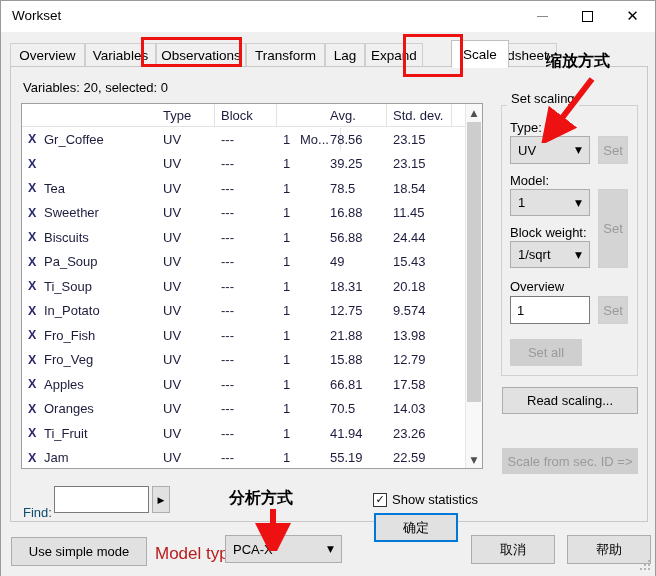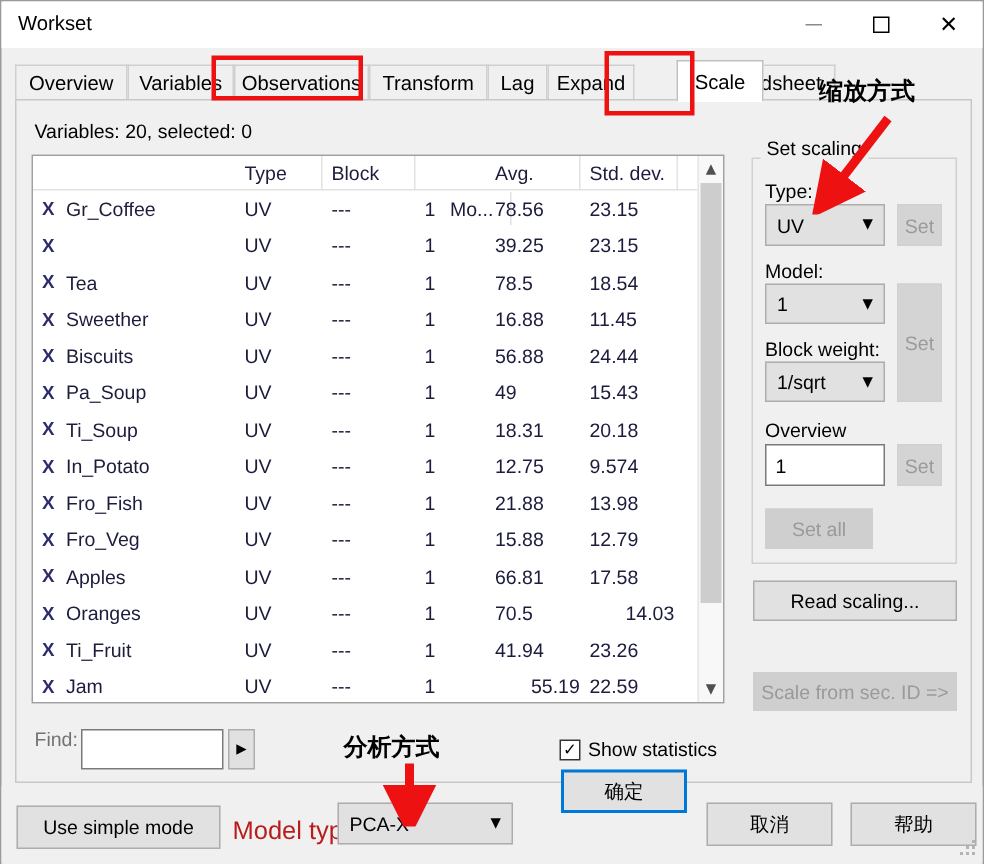--- a/index.html
+++ b/index.html
@@ -215,23 +215,23 @@
     top: 18px;
     width: 14px;
     height: 280px;
     background: #cdcdcd;
     cursor: default;
   }
 
   
   #find-label {
     position: absolute;
-    left: 22px; top: 484px;
-    font-size: 13px;
-    color: #737373;
+    left: 22px; top: 504px;
+    font-size: 13px;
+    color: #0c4a6e;
   }
   #find-input {
     position: absolute;
     left: 53px; top: 485px;
     width: 95px; height: 27px;
     box-sizing: border-box;
     border: 1px solid #7a7a7a;
     background: #ffffff;
     font-family: "Liberation Sans", sans-serif;
     font-size: 13px;
@@ -604,38 +604,38 @@
           <span class="cell" style="left: 308px;">66.81</span>
           <span class="cell" style="left: 371px;">17.58</span>
         </div>
         <div class="row">
           <span class="xmark">X</span>
           <span class="cell" style="left: 22px;">Oranges</span>
           <span class="cell" style="left: 141px;">UV</span>
           <span class="cell" style="left: 199px;">---</span>
           <span class="cell" style="left: 261px;">1</span>
           <span class="cell" style="left: 308px;">70.5</span>
-          <span class="cell" style="left: 371px; margin-left: 24px;">14.03</span>
+          <span class="cell" style="left: 371px;">14.03</span>
         </div>
         <div class="row">
           <span class="xmark">X</span>
           <span class="cell" style="left: 22px;">Ti_Fruit</span>
           <span class="cell" style="left: 141px;">UV</span>
           <span class="cell" style="left: 199px;">---</span>
           <span class="cell" style="left: 261px;">1</span>
           <span class="cell" style="left: 308px;">41.94</span>
           <span class="cell" style="left: 371px;">23.26</span>
         </div>
         <div class="row">
           <span class="xmark">X</span>
           <span class="cell" style="left: 22px;">Jam</span>
           <span class="cell" style="left: 141px;">UV</span>
           <span class="cell" style="left: 199px;">---</span>
           <span class="cell" style="left: 261px;">1</span>
-          <span class="cell" style="left: 308px; margin-left: 24px;">55.19</span>
+          <span class="cell" style="left: 308px;">55.19</span>
           <span class="cell" style="left: 371px;">22.59</span>
         </div>
       </div>
 
     <div id="list-scroll">
       <div class="sb-arrow" id="sb-up">▲</div>
       <div id="sb-thumb"></div>
       <div class="sb-arrow" id="sb-down">▼</div>
     </div>
   </div>

